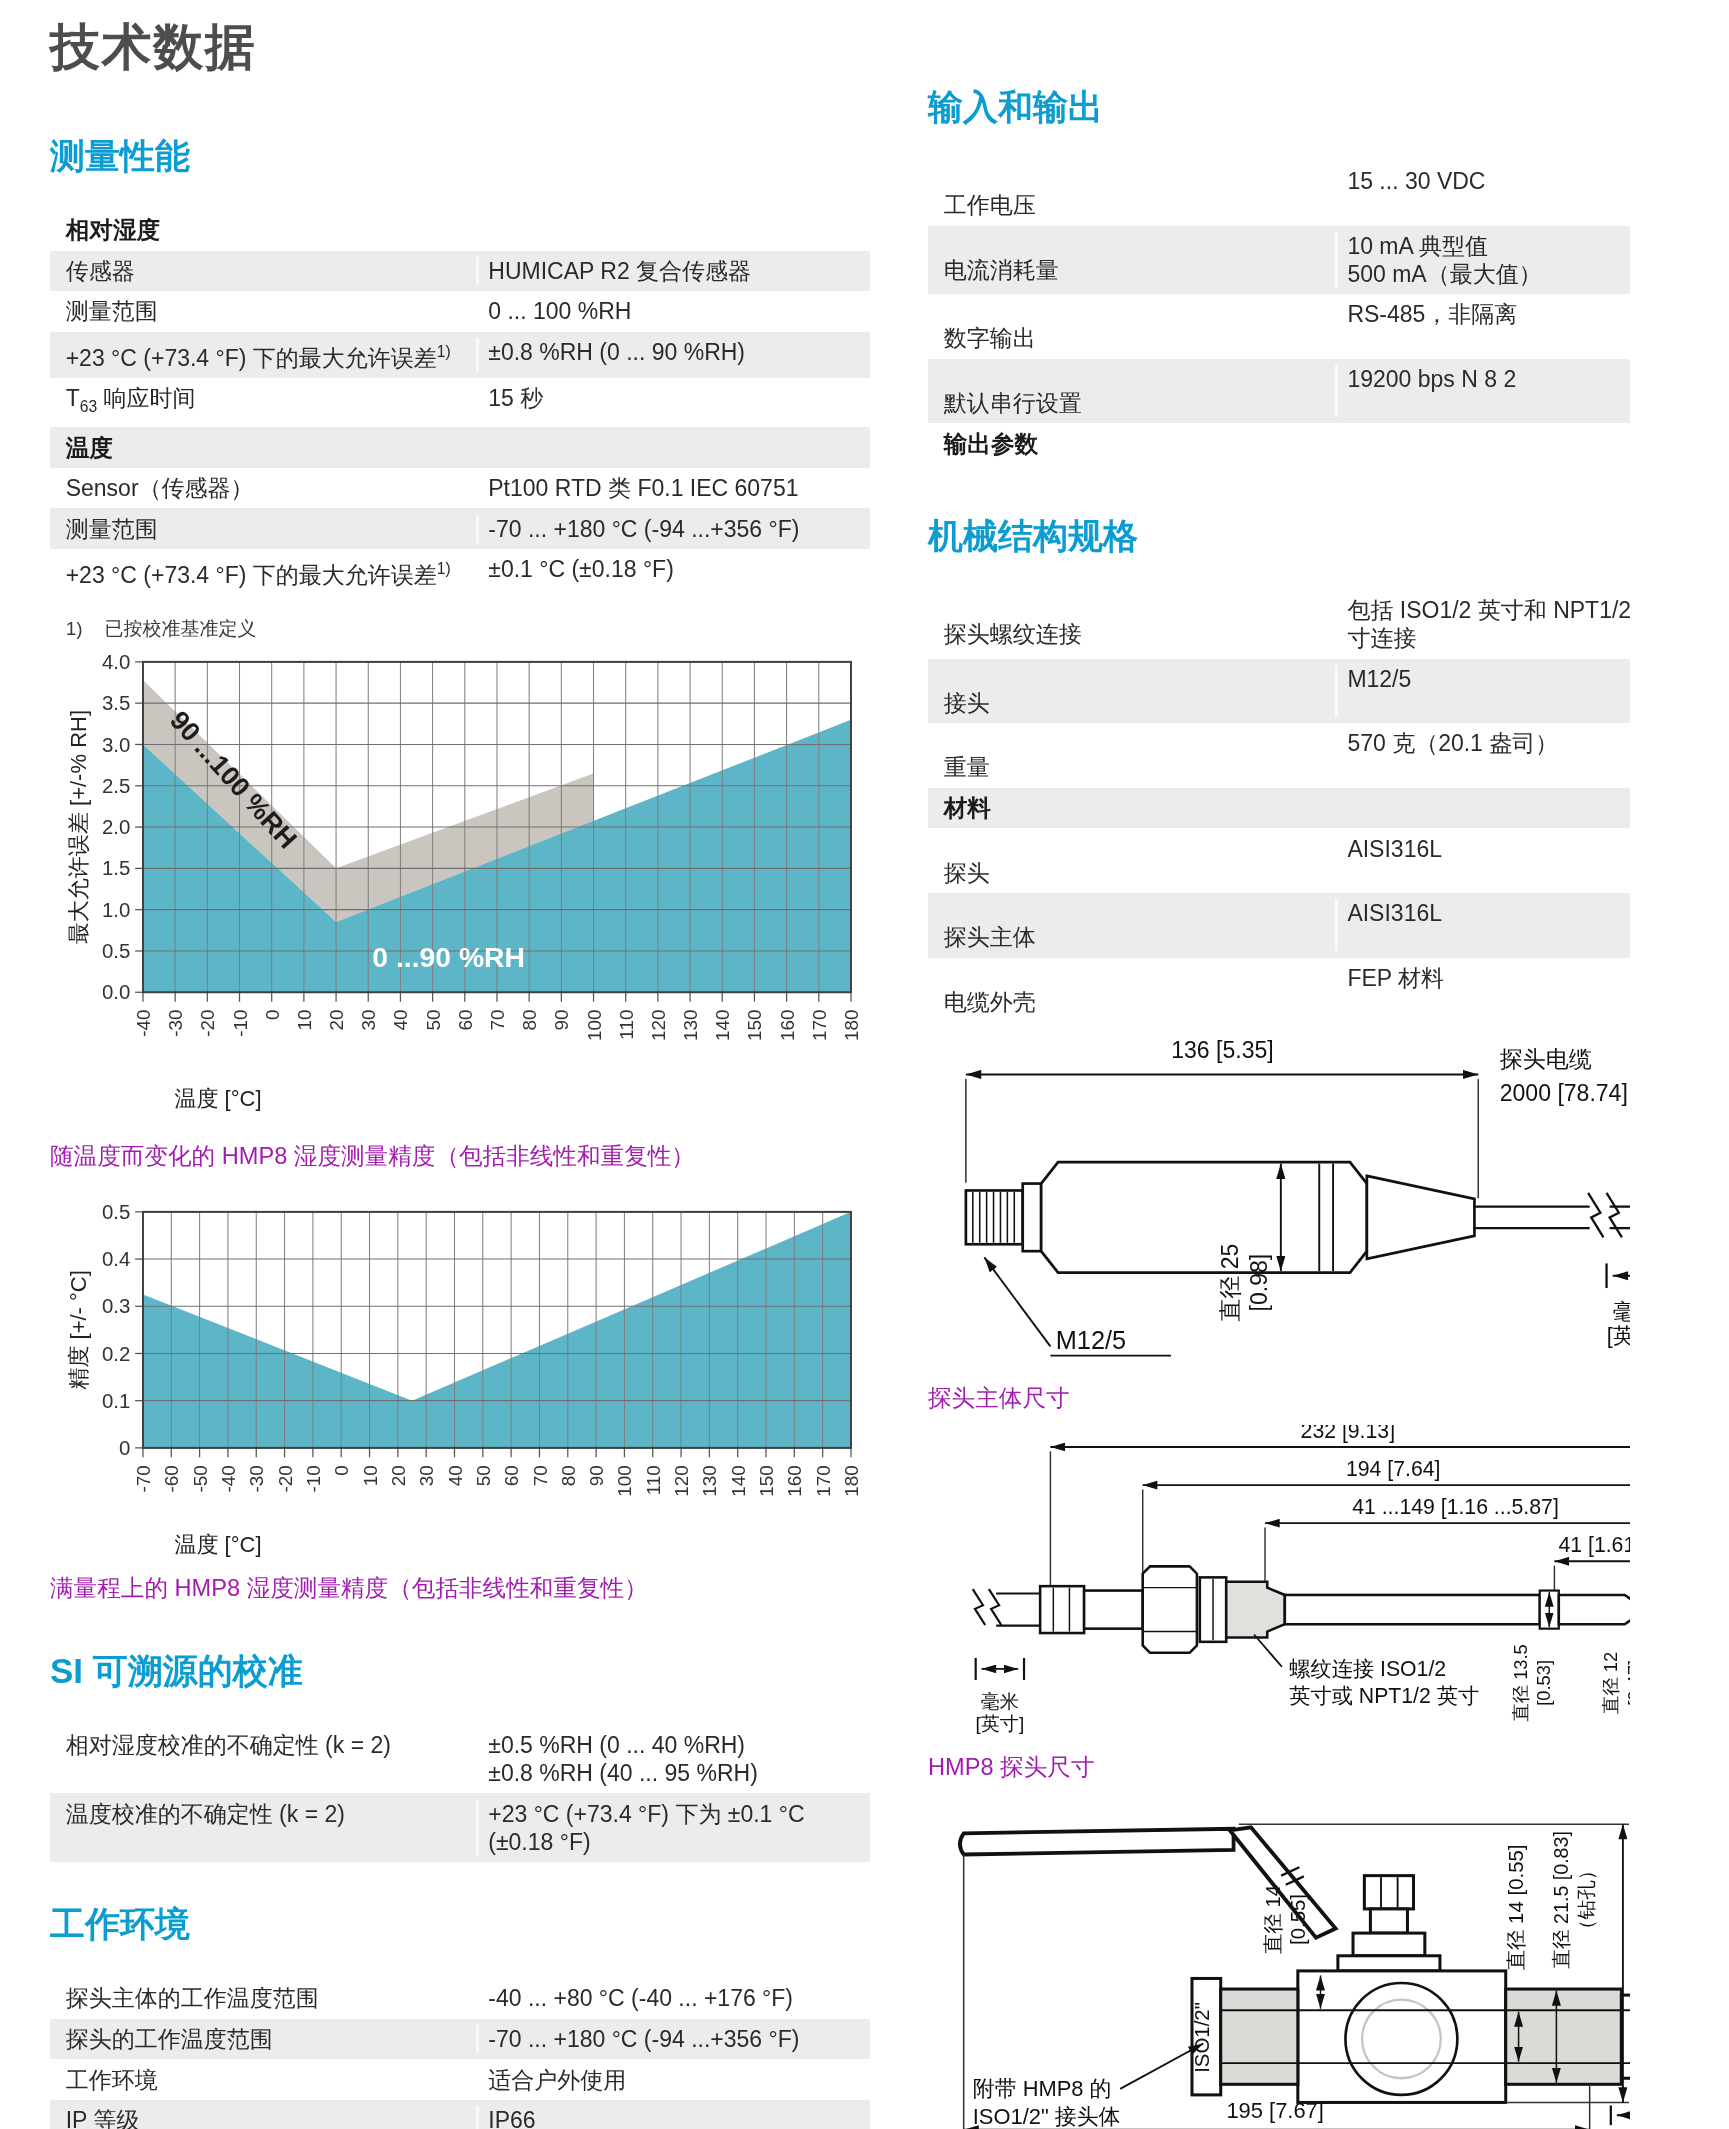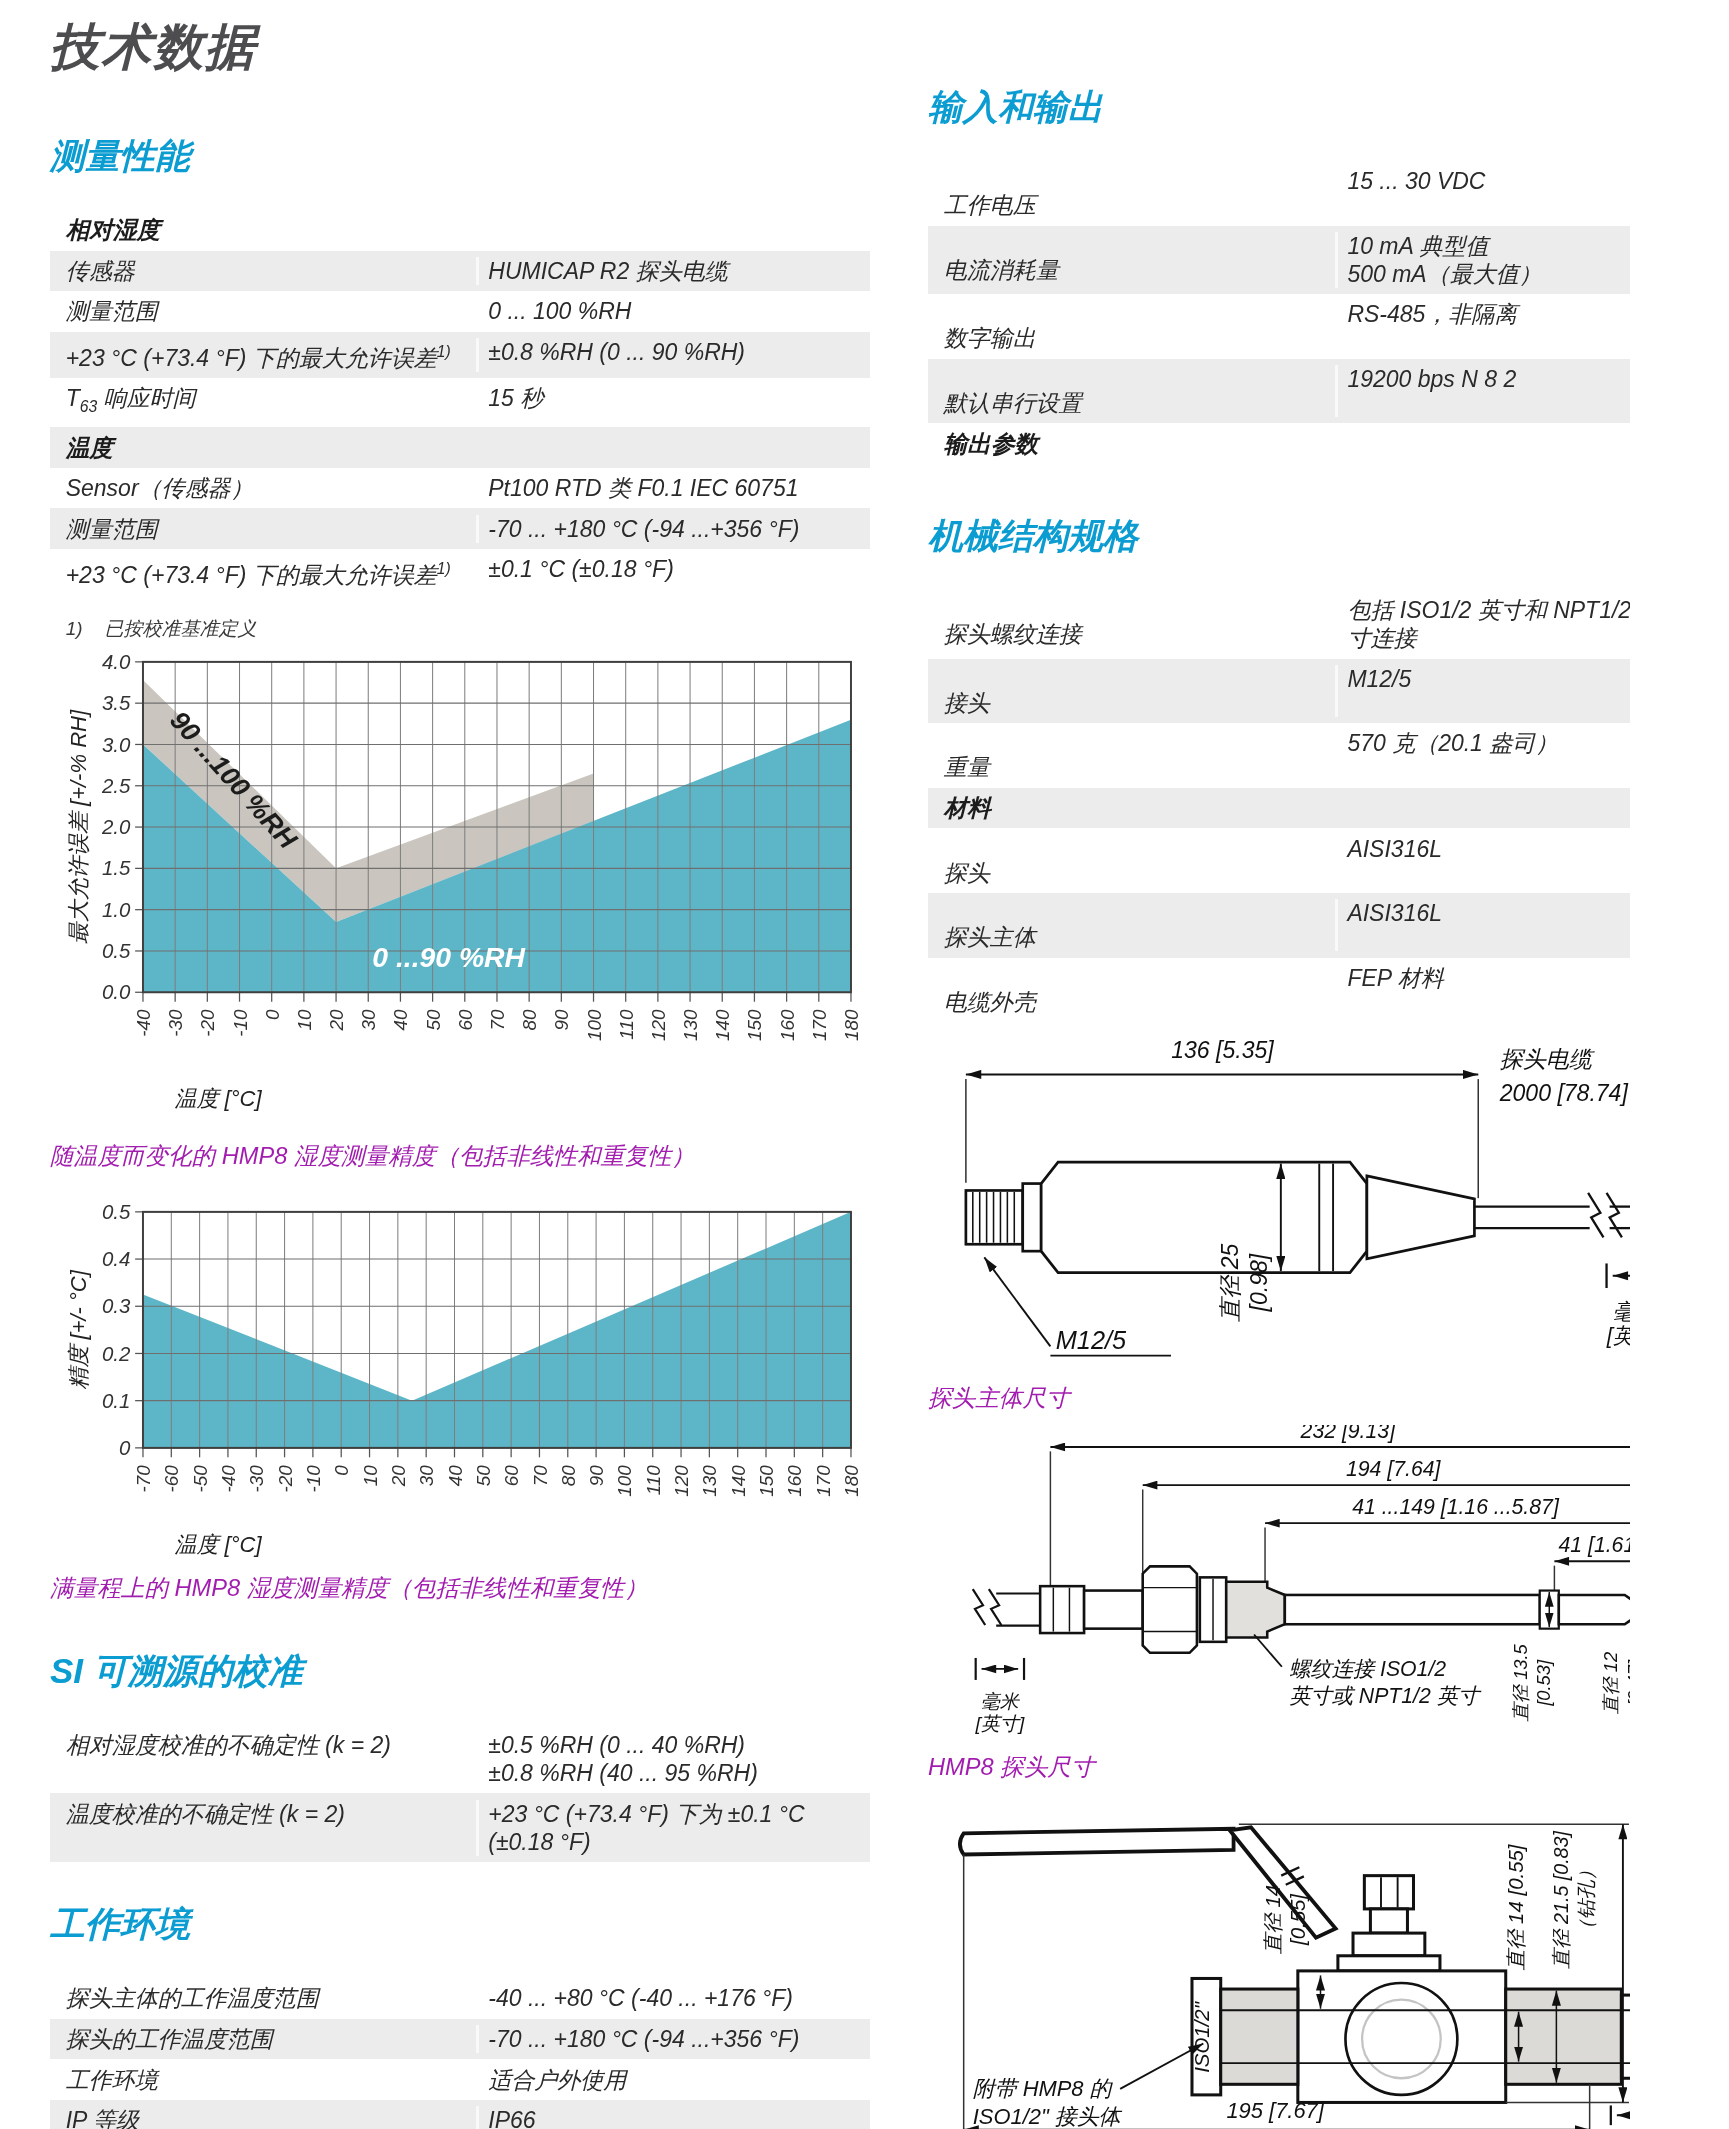--- a/index.html
+++ b/index.html
@@ -1,17 +1,17 @@
 <!DOCTYPE html>
 <html style="font-size:12.6px"><head>
 <meta charset="utf-8">
 <style>
   html,body{margin:0;padding:0;background:#fff;}
   .page{position:relative;width:1630px;height:2129px;overflow:hidden;background:#fff;
-        font-family:"Liberation Sans","DejaVu Sans",sans-serif;color:#2a2a2a;font-style:italic;}
+        font-family:"Liberation Sans","DejaVu Sans",sans-serif;color:#2a2a2a;}
   .col-left{position:absolute;left:50px;top:14px;width:820px;}
   .col-right{position:absolute;left:928px;top:14px;width:754px;}
   .page-title{font-size:50px;font-weight:700;color:#4d4d50;letter-spacing:1.6px;margin:0;}
   .sec{font-size:35px;font-weight:700;color:#0b9cd1;margin:0 0 30px 0;}
   .spec{width:100%;font-size:23px;line-height:28px;}
   .spec .row{display:flex;padding:6.3px 0 6.3px 15.7px;}
   .spec .row:nth-child(even){background:#ececec;}
   .spec .lbl{width:51%;padding-right:7.9px;box-sizing:border-box;}
   .spec.rt .lbl{width:53%;margin-top:24px;}
   .spec .val{width:49%;box-sizing:border-box;border-left:3.1px solid rgba(255,255,255,.7);padding-left:9.4px;}
@@ -50,21 +50,21 @@
 
     <h2 class="sec" style="margin-top:52px;">测量性能</h2>
 
     <div class="spec">
       <div class="row sub">
           <span>相对湿度</span>
         </div>
       <div class="row">
         <div class="lbl"><span>传感器</span></div>
         <div class="val">
-            <div>HUMICAP R2 探头电缆</div>
+            <div>HUMICAP R2 复合传感器</div>
           </div>
       </div>
       <div class="row">
         <div class="lbl"><span>测量范围</span></div>
         <div class="val">
             <div>0 ... 100 %RH</div>
           </div>
       </div>
       <div class="row">
         <div class="lbl"><span>+23 °C (+73.4 °F) 下的最大允许误差</span><sup>1)</sup></div>

